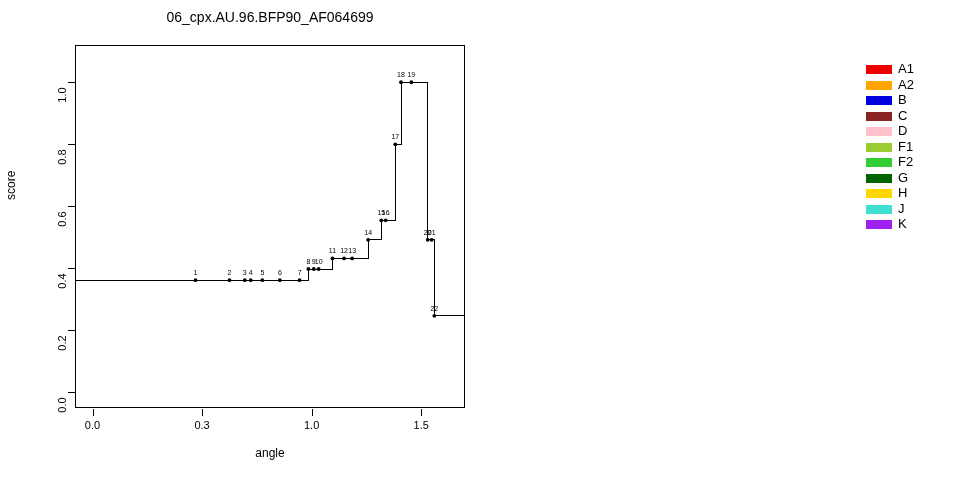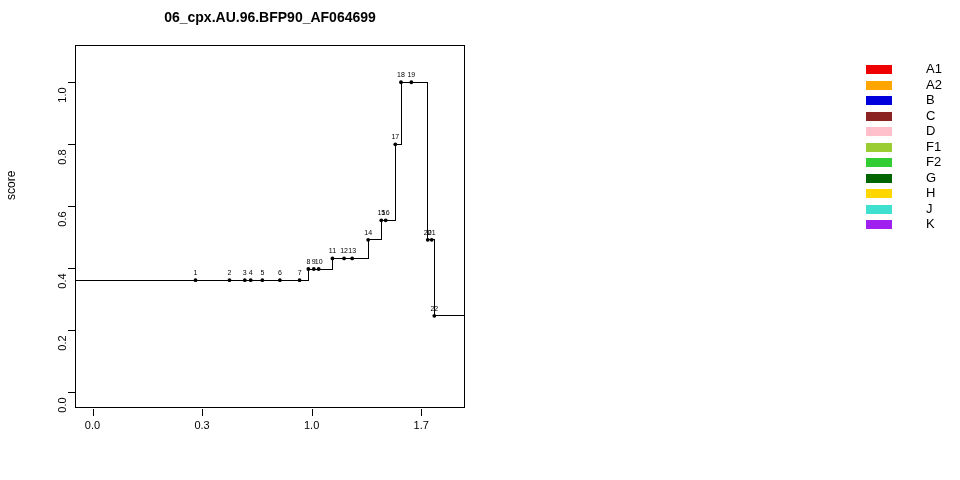--- a/index.html
+++ b/index.html
@@ -5,21 +5,21 @@
 <style>
   html,body{margin:0;padding:0;background:#ffffff;}
   body{width:960px;height:480px;position:relative;overflow:hidden;
        font-family:"Liberation Sans","DejaVu Sans",sans-serif;
        -webkit-font-smoothing:none;}
   .root{position:absolute;left:0;top:0;width:960px;height:480px;}
 
   
   #plot-title{
     position:absolute;left:75px;top:9px;width:390px;
-    text-align:center;font-size:14px;font-weight:bold;color:#000;
+    text-align:center;font-size:14px;font-weight:normal;color:#000;
     letter-spacing:0px;white-space:nowrap;
   }
 
   
   #left-panel{position:absolute;left:0;top:0;width:480px;height:480px;}
   #left-plot-box{
     position:absolute;left:75px;top:45px;width:390px;height:363px;
     border:1px solid #000;box-sizing:border-box;background:transparent;
   }
   #left-plot-area{position:absolute;left:75px;top:45px;width:390px;height:363px;}
@@ -51,21 +51,21 @@
     font-size:9px;color:#000;white-space:nowrap;
   }
   .rx-label{position:absolute;top:417px;font-size:11px;color:#000;text-align:center;
             width:50px;white-space:nowrap;}
 
   
   #legend{position:absolute;left:866px;top:62px;width:90px;}
   .legend-row{position:relative;height:15.5px;}
   .legend-swatch{position:absolute;left:0;top:3px;width:26px;height:9px;}
   .legend-text{position:absolute;left:32px;top:-1px;font-size:13px;color:#000;
-               line-height:15px;white-space:nowrap;margin-left:28px;}
+               line-height:15px;white-space:nowrap;}
 </style>
 </head>
 <body>
 
 <div class="root">
 
   <div id="plot-title">06_cpx.AU.96.BFP90_AF064699</div>
 
   <div id="left-panel">
     <div id="left-plot-box"></div>
@@ -133,23 +133,24 @@
         <div class="ytick-label" style="left: 32px; top: 74.2308px; width: 30px; right: auto;">1.0</div>
       </div>
     <div id="left-xaxis">
         <div class="xtick-line" style="left: 92.5281px;"></div>
         <div class="xtick-label" style="left: 72.5281px;">0.0</div>
         <div class="xtick-line" style="left: 202.079px;"></div>
         <div class="xtick-label" style="left: 182.079px;">0.3</div>
         <div class="xtick-line" style="left: 311.629px;"></div>
         <div class="xtick-label" style="left: 291.629px;">1.0</div>
         <div class="xtick-line" style="left: 421.18px;"></div>
-        <div class="xtick-label" style="left: 401.18px;">1.7</div>
+        <div class="xtick-label" style="left: 401.18px;">1.5</div>
       </div>
     <div id="ylab-score">score</div>
+    <div id="xlab-angle">angle</div>
   </div>
 
   <div id="right-panel">
 
     <div id="mosaic-labels">
         <div class="rowlabel" style="left: 473px; top: 142px;">22</div>
         <div class="rowlabel" style="left: 473px; top: 153.6px;">21</div>
         <div class="rowlabel" style="left: 473px; top: 165.2px;">20</div>
         <div class="rowlabel" style="left: 473px; top: 176.8px;">19</div>
         <div class="rowlabel" style="left: 473px; top: 188.4px;">18</div>

